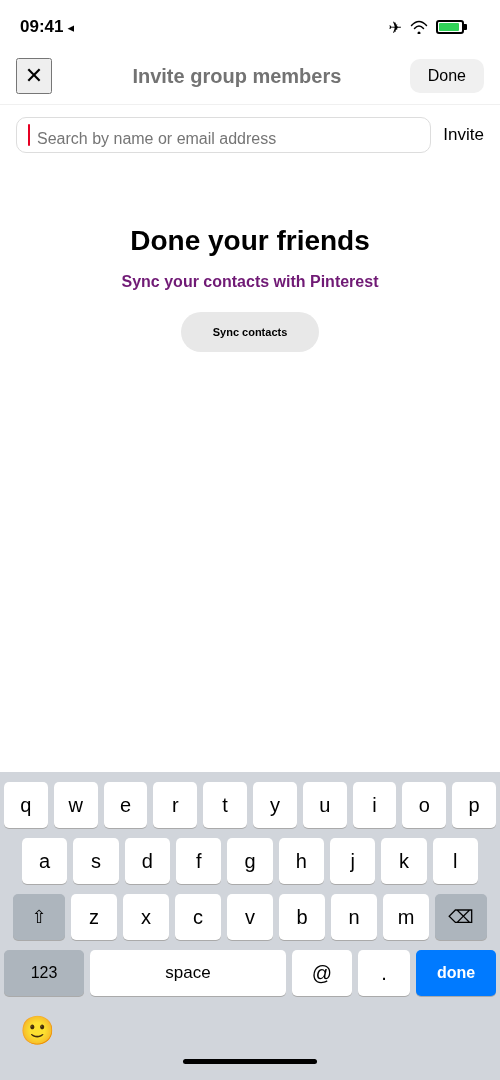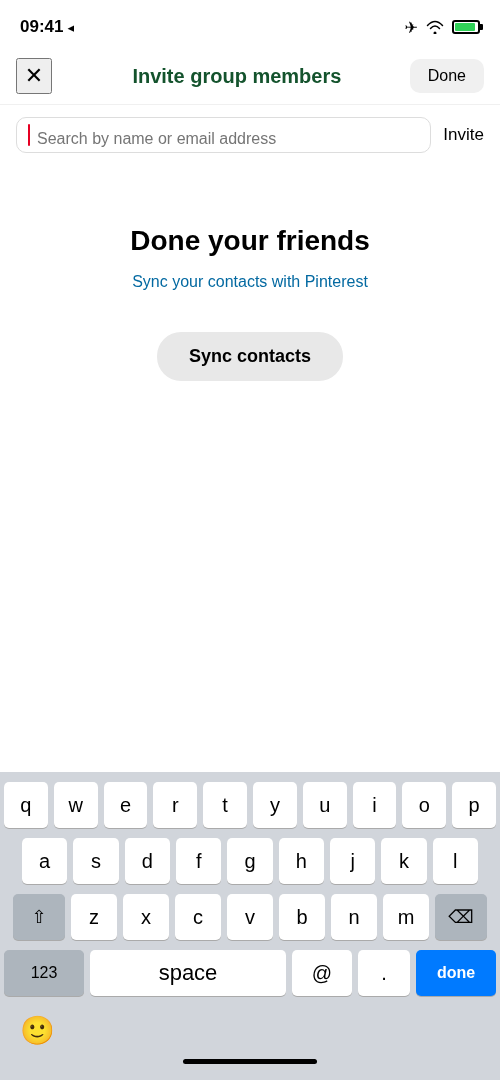--- a/index.html
+++ b/index.html
@@ -12,21 +12,21 @@
       font-family: -apple-system, BlinkMacSystemFont, 'SF Pro Display', 'Helvetica Neue', sans-serif;
       overflow: hidden;
       position: relative;
     }
 
     
     .status-bar {
       display: flex;
       justify-content: space-between;
       align-items: center;
-      padding: 12px 20px 6px 20px;
+      padding: 12px 36px 6px 20px;
       height: 48px;
     }
     .status-time {
       font-size: 17px;
       font-weight: 600;
       color: #000;
       display: flex;
       align-items: center;
       gap: 4px;
     }
@@ -76,21 +76,21 @@
       width: 36px;
       height: 36px;
       display: flex;
       align-items: center;
       justify-content: center;
       cursor: pointer;
     }
     .header-title {
       font-size: 20px;
       font-weight: 700;
-      color: #14532d;
+      color: #737373;
       text-align: center;
       flex: 1;
       padding-left: 12px;
     }
     .done-btn {
       background: #f0f0f0;
       border: none;
       border-radius: 10px;
       padding: 8px 18px;
       font-size: 16px;
@@ -149,33 +149,34 @@
       gap: 16px;
     }
     .find-title {
       font-size: 28px;
       font-weight: 700;
       color: #000;
       text-align: center;
     }
     .find-subtitle {
       font-size: 16px;
-      color: #0369a1;
+      color: #701a75;
       text-align: right;
+      font-weight: bold;
     }
     .sync-btn {
       background: #e8e8e8;
       border: none;
       border-radius: 24px;
       padding: 14px 32px;
-      font-size: 18px;
+      font-size: 11px;
       font-weight: 600;
       color: #000;
       cursor: pointer;
-      margin-top: 25px;
+      margin-top: 5px;
     }
 
     
     .keyboard {
       position: absolute;
       bottom: 0;
       left: 0;
       right: 0;
       background: #d1d5db;
       padding: 10px 4px 0 4px;
@@ -333,21 +334,21 @@
     <div class="key">c</div>
     <div class="key">v</div>
     <div class="key">b</div>
     <div class="key">n</div>
     <div class="key">m</div>
     <div class="key key-dark key-delete" style="font-size:18px;">⌫</div>
   </div>
 
   <div class="key-row">
     <div class="key key-dark key-wide" style="font-size:16px;">123</div>
-    <div class="key key-space" style="font-size:22px;">space</div>
+    <div class="key key-space" style="font-size:17px;">space</div>
     <div class="key key-at">@</div>
     <div class="key key-period">.</div>
     <div class="key key-blue key-wide" style="font-size:16px; font-weight:600;">done</div>
   </div>
 
   <div class="bottom-section">
     <div class="bottom-bar">
       <span class="emoji-btn">🙂</span>
       <div></div>
       <div></div>

